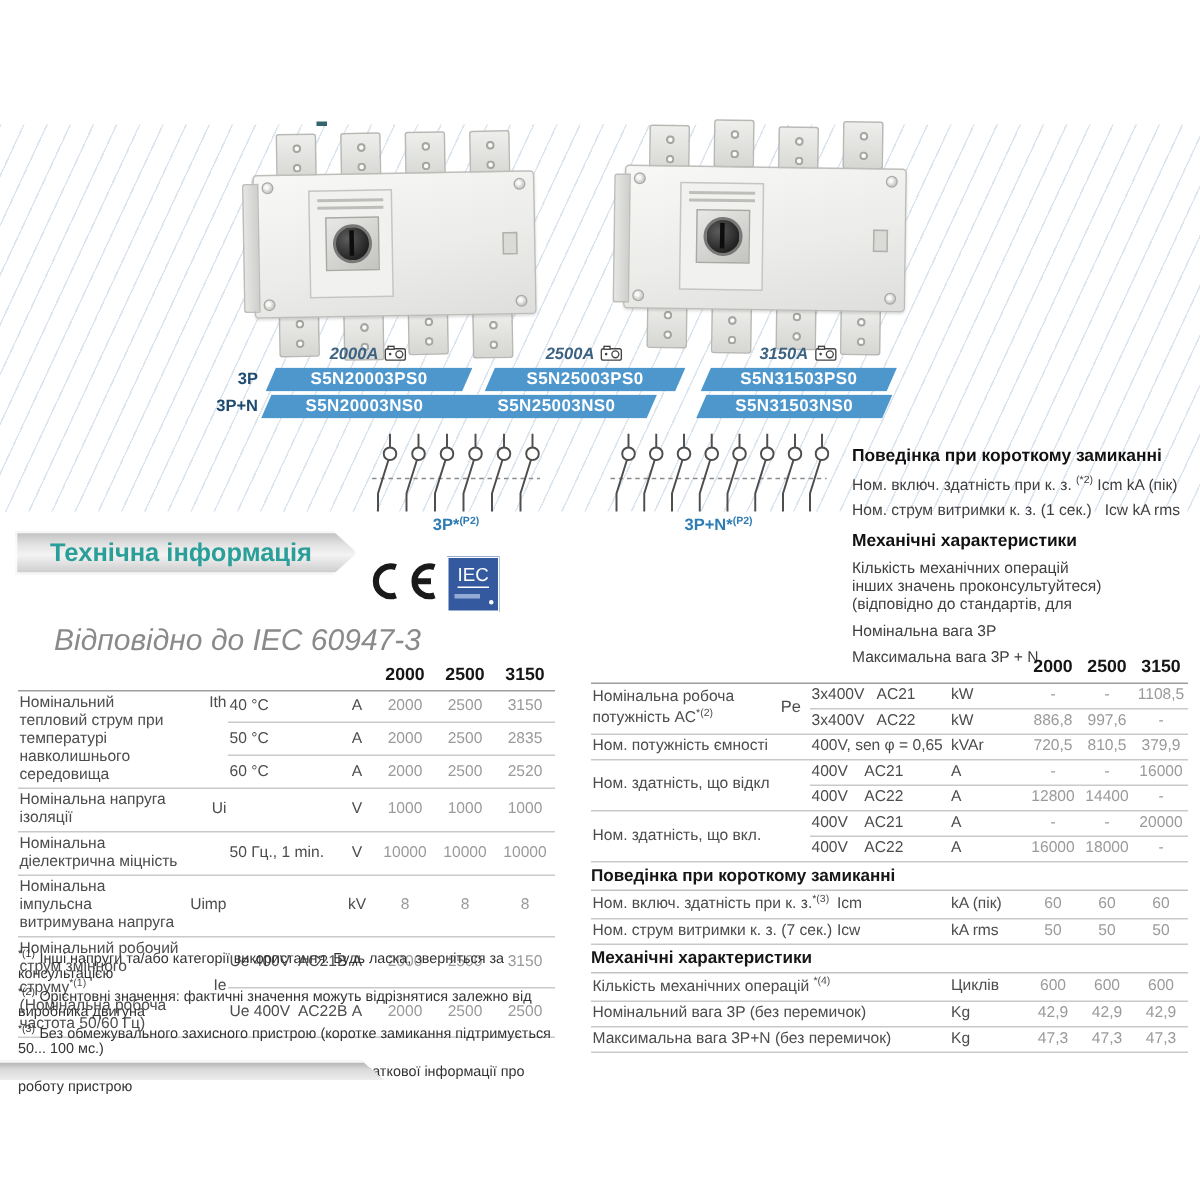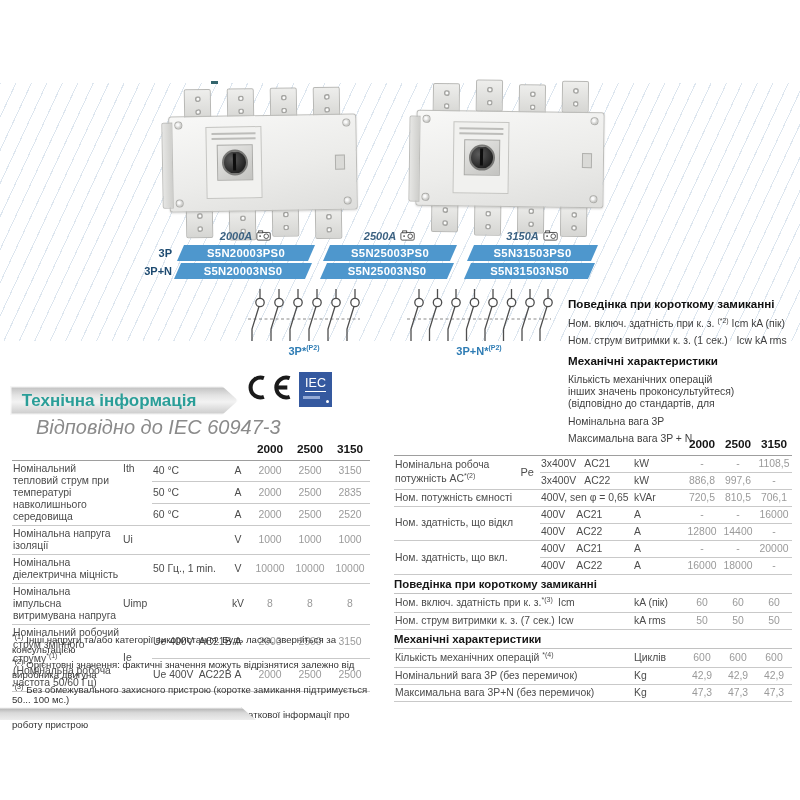--- a/index.html
+++ b/index.html
@@ -56,43 +56,43 @@
   
   .ri { position:absolute; left:568px; top:297px; width:232px; color:#3f3f3f; font-size:10.4px; }
   .ri-h { font-weight:bold; color:#111; font-size:11.6px; margin-bottom:7px; }
   .ri-line { white-space:pre; margin-bottom:6px; }
   .ri-line sup { font-size:7px; }
   .ri-par div { line-height:11.8px; }
   .ri-par { margin-bottom:6px; }
   .mb8 { margin-bottom:8px; }
 
   
-  .banner { position:absolute; left:10px; top:386px; width:228px; height:29px;
+  .banner { position:absolute; left:10px; top:354px; width:228px; height:29px;
             background:linear-gradient(180deg,#bdbdbd 0%,#e3e3e3 32%,#f3f3f3 55%,#c9c9c9 100%);
             clip-path:polygon(0 0, 212px 0, 228px 14.5px, 212px 29px, 0 29px);
             box-shadow:inset 0 0 0 1.5px rgba(255,255,255,.85);
-            display:flex; align-items:center; justify-content:center; padding-right:30px;
+            display:flex; align-items:center; justify-content:flex-end; padding-right:30px;
             font-size:17px; font-weight:bold; color:#2a9e98; filter:drop-shadow(0 2px 1.5px rgba(0,0,0,.25)); }
   .subtitle { position:absolute; left:36px; top:416px; font-size:20px; font-style:italic; color:#8a8a8a; }
   .ce { position:absolute; left:244px; top:374px; }
   .iec-box { position:absolute; left:298px; top:371px; width:35px; height:37px; background:#35599f;
              box-shadow:inset 0 0 0 1px #fff, inset 0 0 0 3px #35599f; display:flex; flex-direction:column; align-items:center; }
   .iec-text { color:#fff; font-weight:normal; font-size:12.5px; margin-top:5px; border-bottom:1.5px solid #fff; padding-bottom:1px; }
   .iec-bar { width:17px; height:2.5px; background:#93a9d6; margin-top:4px; align-self:flex-start; margin-left:5px; }
   .iec-dot { position:absolute; right:4px; bottom:5px; width:3.5px; height:3.5px; border-radius:50%; background:#fff; }
 
   
   table { border-collapse:collapse; table-layout:fixed; }
   td { border-bottom:1px solid #c9c9c9; padding:2px 1px; font-size:10.4px; color:#4c4c4c; line-height:1.16;
        vertical-align:middle; overflow:visible; }
   tr.thead td { border-bottom:1px solid #9e9e9e; font-weight:bold; color:#161616; font-size:11.8px; text-align:center; padding:2px 0 3px; }
   td.val { text-align:center; color:#9a9a9a; }
   td.unit { text-align:center; }
   td.runit { text-align:left; padding-left:6px; }
-  td.sym { text-align:left; }
+  td.sym { text-align:right; }
   td.pre { white-space:pre; }
   td.nw { white-space:nowrap; }
   sup.sx { font-size:7px; }
   .lt { position:absolute; left:12px; top:441px; width:358px; }
   .rt { position:absolute; left:394px; top:436px; width:398px; }
   tr.section td { font-weight:bold; color:#161616; font-size:11.4px; border-top:1px solid #a8a8a8; border-bottom:1px solid #c2c2c2; padding:3px 0 2px; }
   td.grouplab { position:relative; }
   .pe { position:absolute; right:6px; top:50%; transform:translateY(-50%); font-size:11px; color:#4c4c4c; }
   .lbl2 { display:block; }
 
@@ -200,21 +200,21 @@
     </svg>
   </div>
 
   <div class="rowlab" style="left:130px;top:247px;width:42px">3P</div>
   <div class="rowlab" style="left:118px;top:265px;width:54px">3P+N</div>
 
   <div class="codebar" style="left:177px;top:245px;width:138px">S5N20003PS0</div>
   <div class="codebar" style="left:323px;top:245px;width:134px">S5N25003PS0</div>
   <div class="codebar" style="left:467px;top:245px;width:131px">S5N31503PS0</div>
   <div class="codebar" style="left:174px;top:263px;width:138px">S5N20003NS0</div>
-  <div class="codebar" style="left:320px;top:263px;width:134px">S5N25003NS0</div>
+  <div class="codebar" style="left:304px;top:263px;width:134px">S5N25003NS0</div>
   <div class="codebar" style="left:464px;top:263px;width:131px">S5N31503NS0</div>
 
   <svg class="diag" style="left:246px;top:289px" width="116" height="54" viewBox="0 0 116 54">
     <defs>
       <g id="pole" stroke="#4e4e4e" stroke-width="1.3" fill="none">
         <path d="M0 0 V9"></path>
         <circle cx="0" cy="13.5" r="4.2" fill="#fff"></circle>
         <path d="M-1 17.5 L-8 40 V52"></path>
       </g>
     </defs>
@@ -410,21 +410,21 @@
       <td class="val">886,8</td>
       <td class="val">997,6</td>
       <td class="val">-</td>
     </tr>
     <tr>
       <td>Ном. потужність ємності</td>
       <td class="nw">400V, sen φ = 0,65</td>
       <td class="runit">kVAr</td>
       <td class="val">720,5</td>
       <td class="val">810,5</td>
-      <td class="val">706,1</td>
+      <td class="val">379,9</td>
     </tr>
     <tr>
       <td rowspan="2">Ном. здатність, що відкл</td>
       <td class="pre">400V    AC21</td>
       <td class="runit">A</td>
       <td class="val">-</td>
       <td class="val">-</td>
       <td class="val">16000</td>
     </tr>
     <tr>

